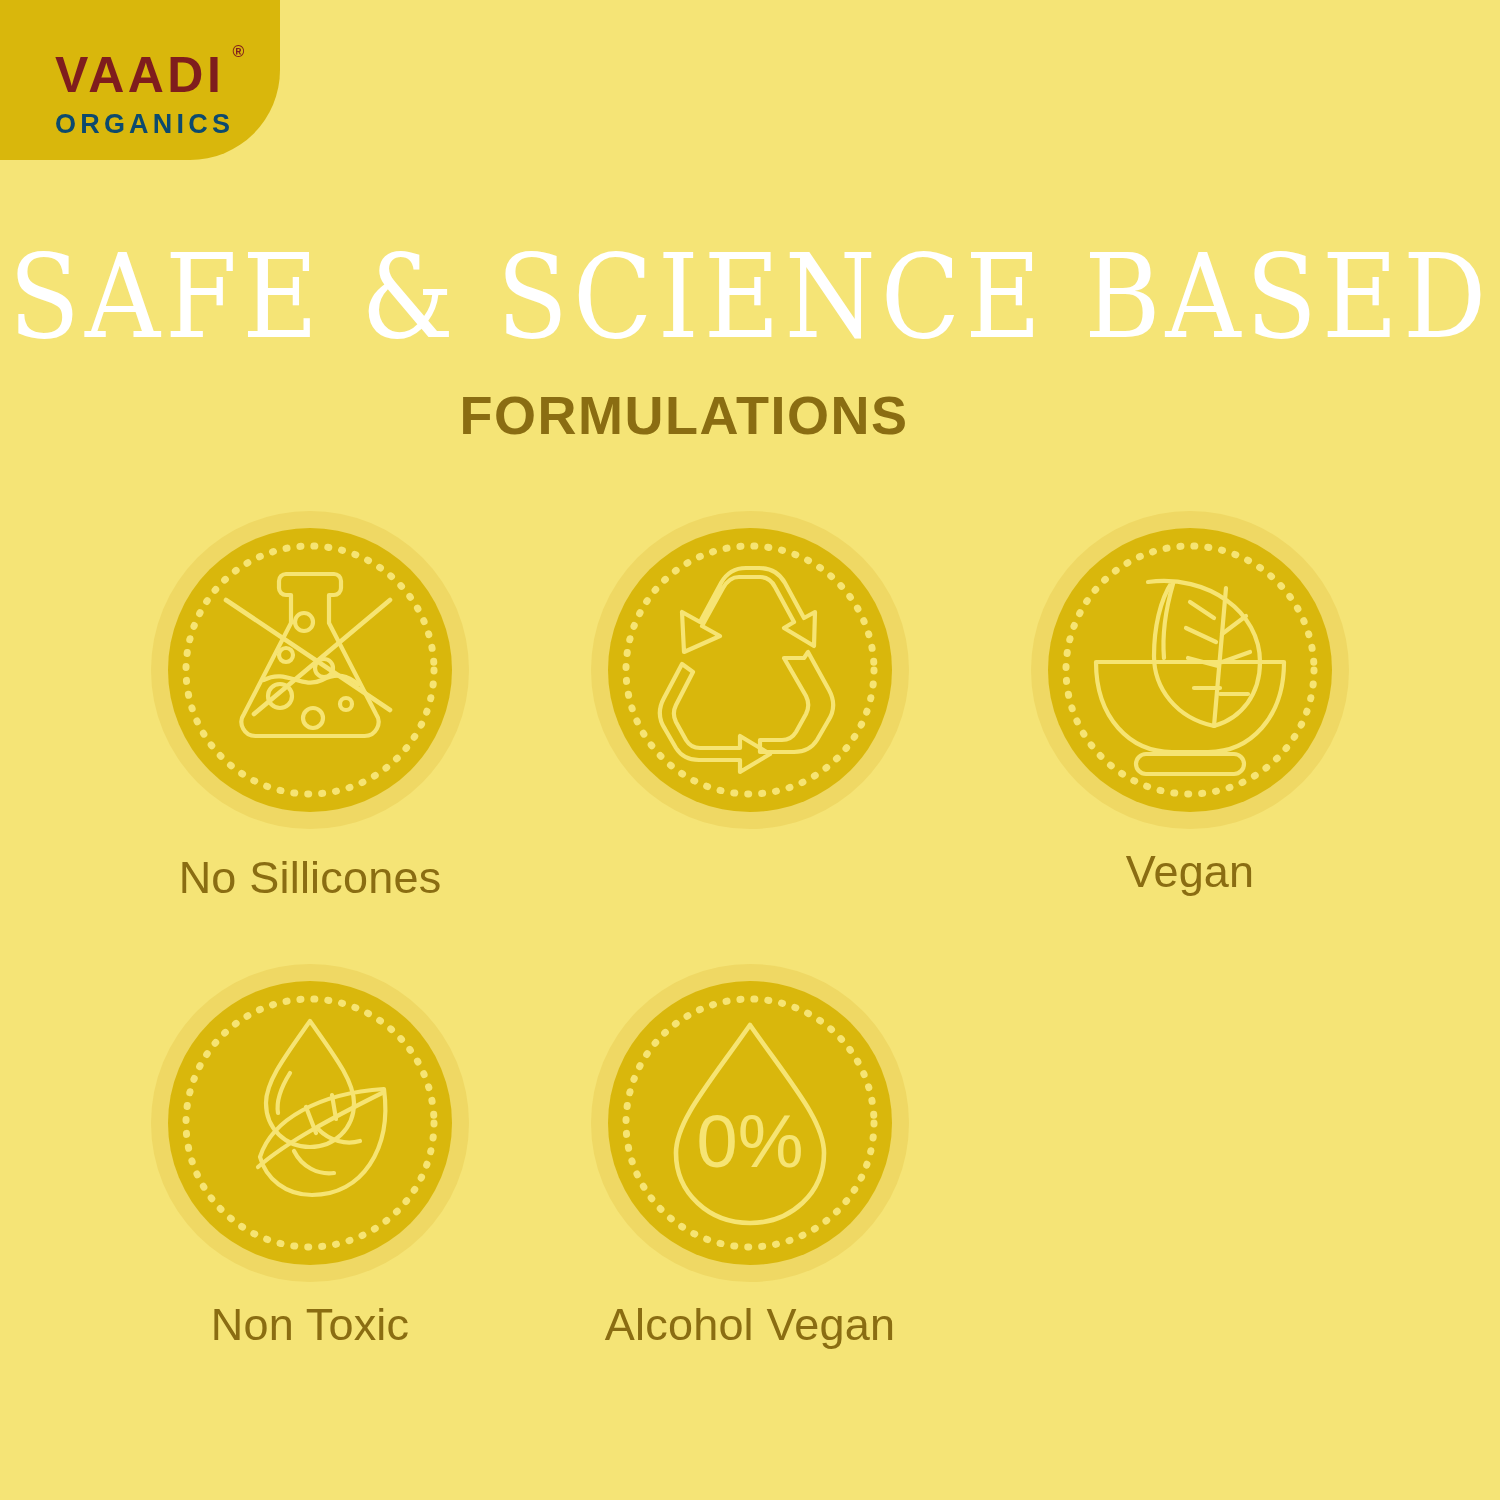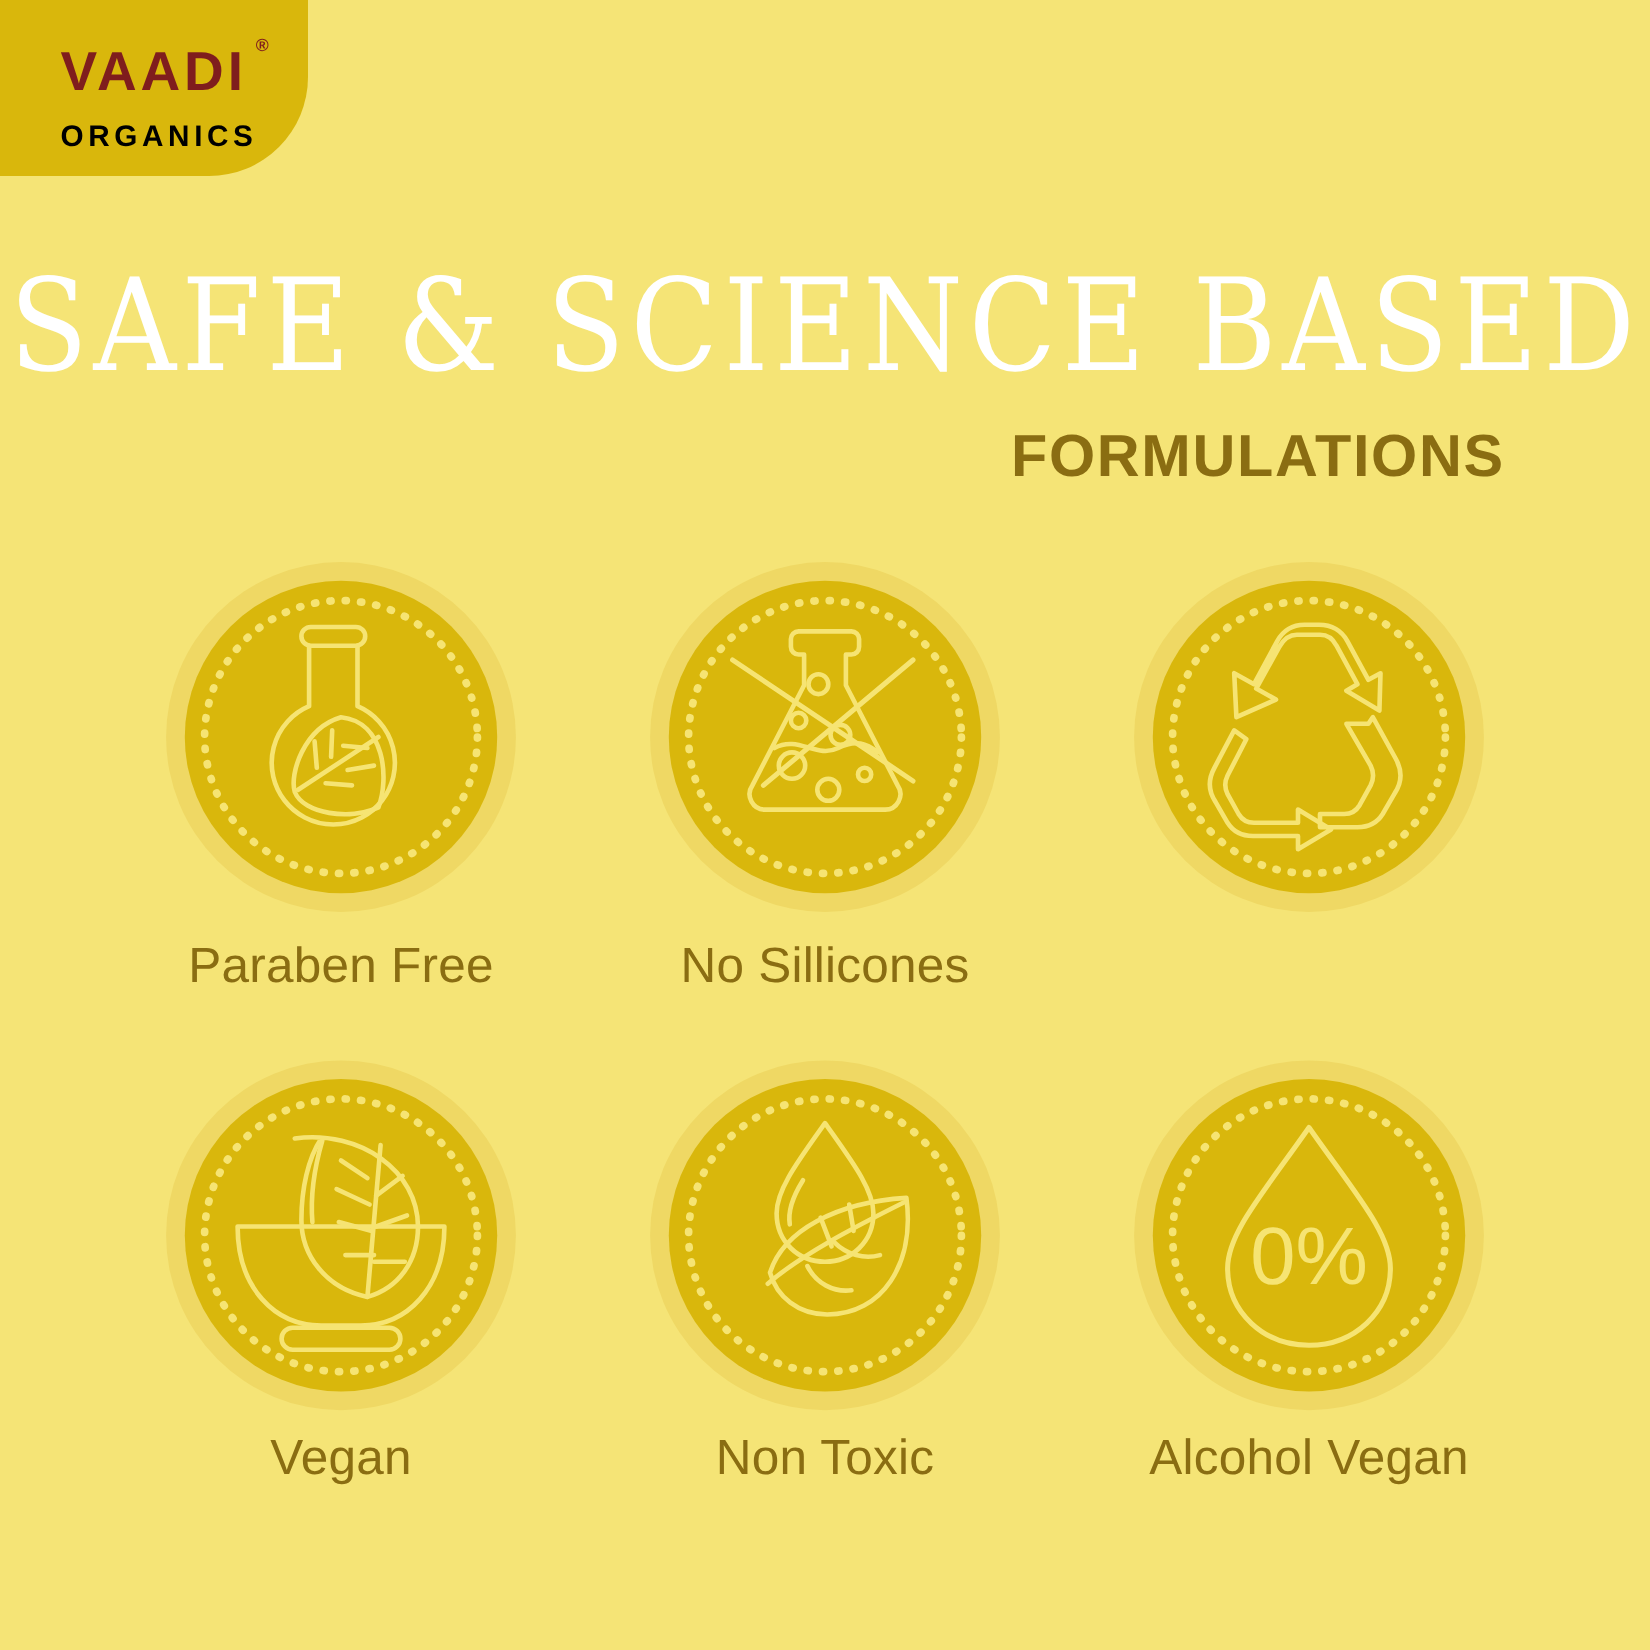--- a/index.html
+++ b/index.html
@@ -42,26 +42,26 @@
   }
   .logo-reg {
     position: absolute;
     top: -6px;
     right: -20px;
     font-size: 16px;
     font-weight: 700;
     letter-spacing: 0;
   }
   .logo-sub {
-    color: #000000;
+    color: #0c4a6e;
     font-size: 27px;
     font-weight: 700;
     letter-spacing: 4.2px;
     line-height: 1;
-    margin-top: 21px;
+    margin-top: 11px;
   }
 
   
   .headline {
     position: absolute;
     top: 238px;
     left: 0;
     width: 1500px;
     text-align: center;
     color: #FFFFFF;
@@ -72,21 +72,21 @@
     line-height: 1;
     white-space: nowrap;
     transform: scaleY(1.12);
     transform-origin: top center;
   }
   .subhead {
     position: absolute;
     top: 388px;
     left: 0;
     width: 1368px;
-    text-align: right;
+    text-align: center;
     color: #8A6D12;
     font-size: 54px;
     font-weight: 700;
     letter-spacing: 1.5px;
     line-height: 1;
   }
 
   
   .grid {
     position: absolute;
@@ -156,41 +156,20 @@
     <span>VAADI</span><span class="logo-reg">®</span>
   </div>
   <div class="logo-sub">ORGANICS</div>
 </div>
 
 <div class="headline">SAFE &amp; SCIENCE BASED</div>
 <div class="subhead">FORMULATIONS</div>
 
 <div class="grid">
 
-  <div class="cell">
-    <div class="badge-wrap">
-      <div class="badge-outer"></div>
-      <div class="badge-inner"></div>
-      <svg class="badge-svg" viewBox="0 0 284 284">
-        <circle cx="142" cy="142" r="124" fill="none" stroke="#F6E473" stroke-width="7" stroke-linecap="round" stroke-dasharray="1 13"></circle>
-        <g fill="none" stroke="#F6E473" stroke-width="4.2" stroke-linecap="round" stroke-linejoin="round">
-          <rect x="106" y="42" width="58" height="17" rx="8.5"></rect>
-          <path d="M113 59 L113 114 A56 56 0 1 0 157 114 L157 59"></path>
-          <path d="M142 124 C182 128 186 180 176 206 C150 218 108 212 100 192 C95 176 108 134 142 124 Z"></path>
-          <path d="M103 190 L176 142"></path>
-          <path d="M120 170 L118 146"></path>
-          <path d="M133 160 L134 136"></path>
-          <path d="M148 172 L172 168"></path>
-          <path d="M128 184 L152 186"></path>
-          <path d="M144 150 L166 152"></path>
-        </g>
-      </svg>
-    </div>
-    <div class="label">Paraben Free</div>
-  </div>
 
   <div class="cell">
     <div class="badge-wrap">
       <div class="badge-outer"></div>
       <div class="badge-inner"></div>
       <svg class="badge-svg" viewBox="0 0 284 284">
         <circle cx="142" cy="142" r="124" fill="none" stroke="#F6E473" stroke-width="7" stroke-linecap="round" stroke-dasharray="1 13"></circle>
         <g fill="none" stroke="#F6E473" stroke-width="4.2" stroke-linecap="round" stroke-linejoin="round">
           <path d="M118 46 h48 a7 7 0 0 1 7 7 v7 a7 7 0 0 1 -7 7 h-5 v28 L208 186 a14 14 0 0 1 -12 22 H88 a14 14 0 0 1 -12 -22 L123 95 V67 h-5 a7 7 0 0 1 -7 -7 v-7 a7 7 0 0 1 7 -7 Z"></path>
           <path d="M96 152 C118 140 134 162 154 152 C170 144 180 148 190 156"></path>

